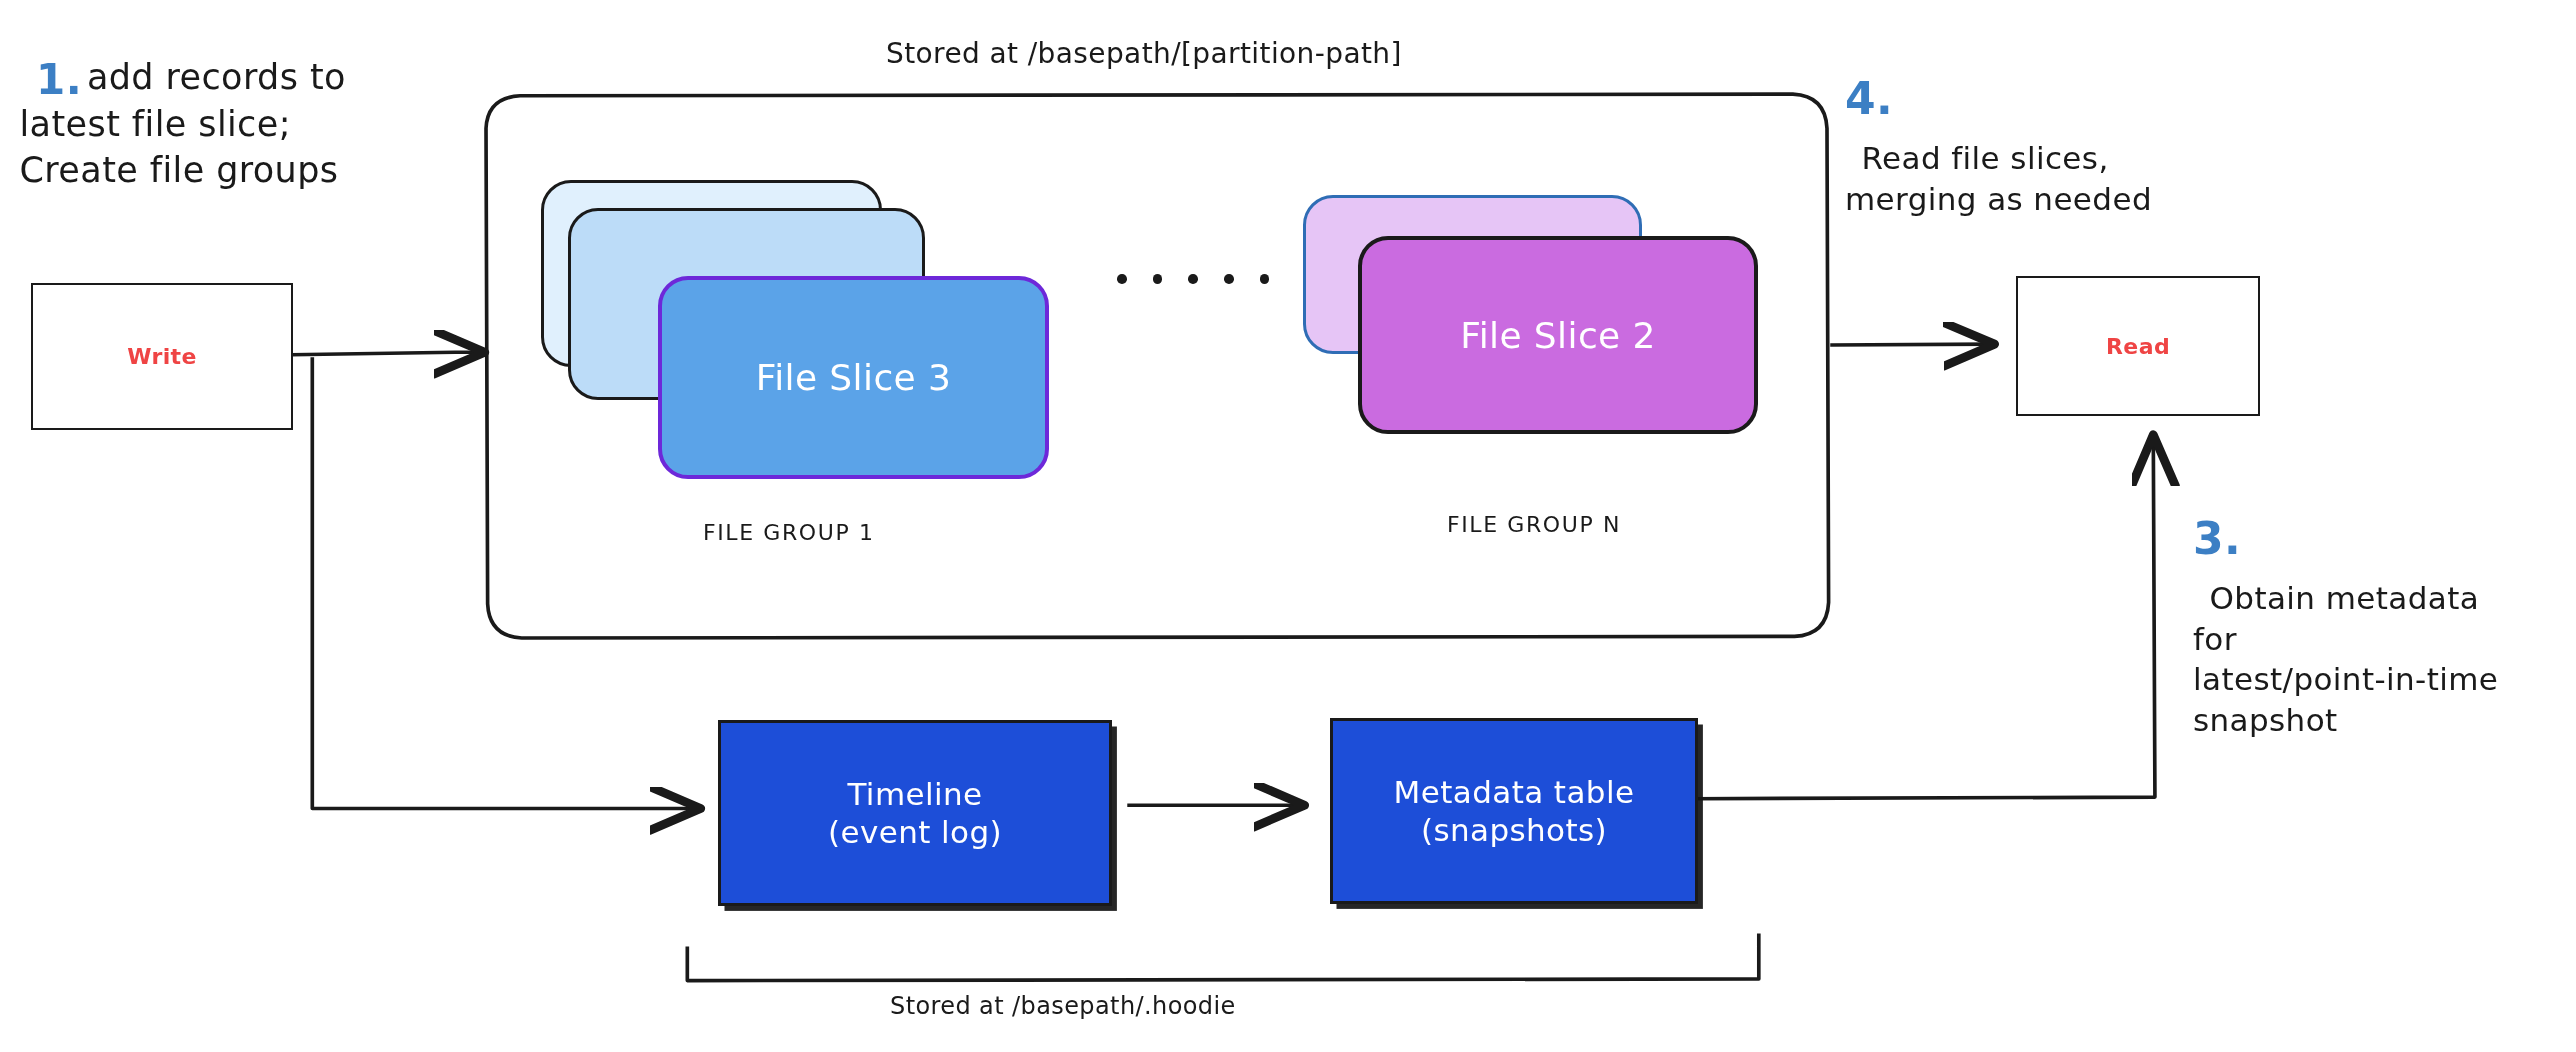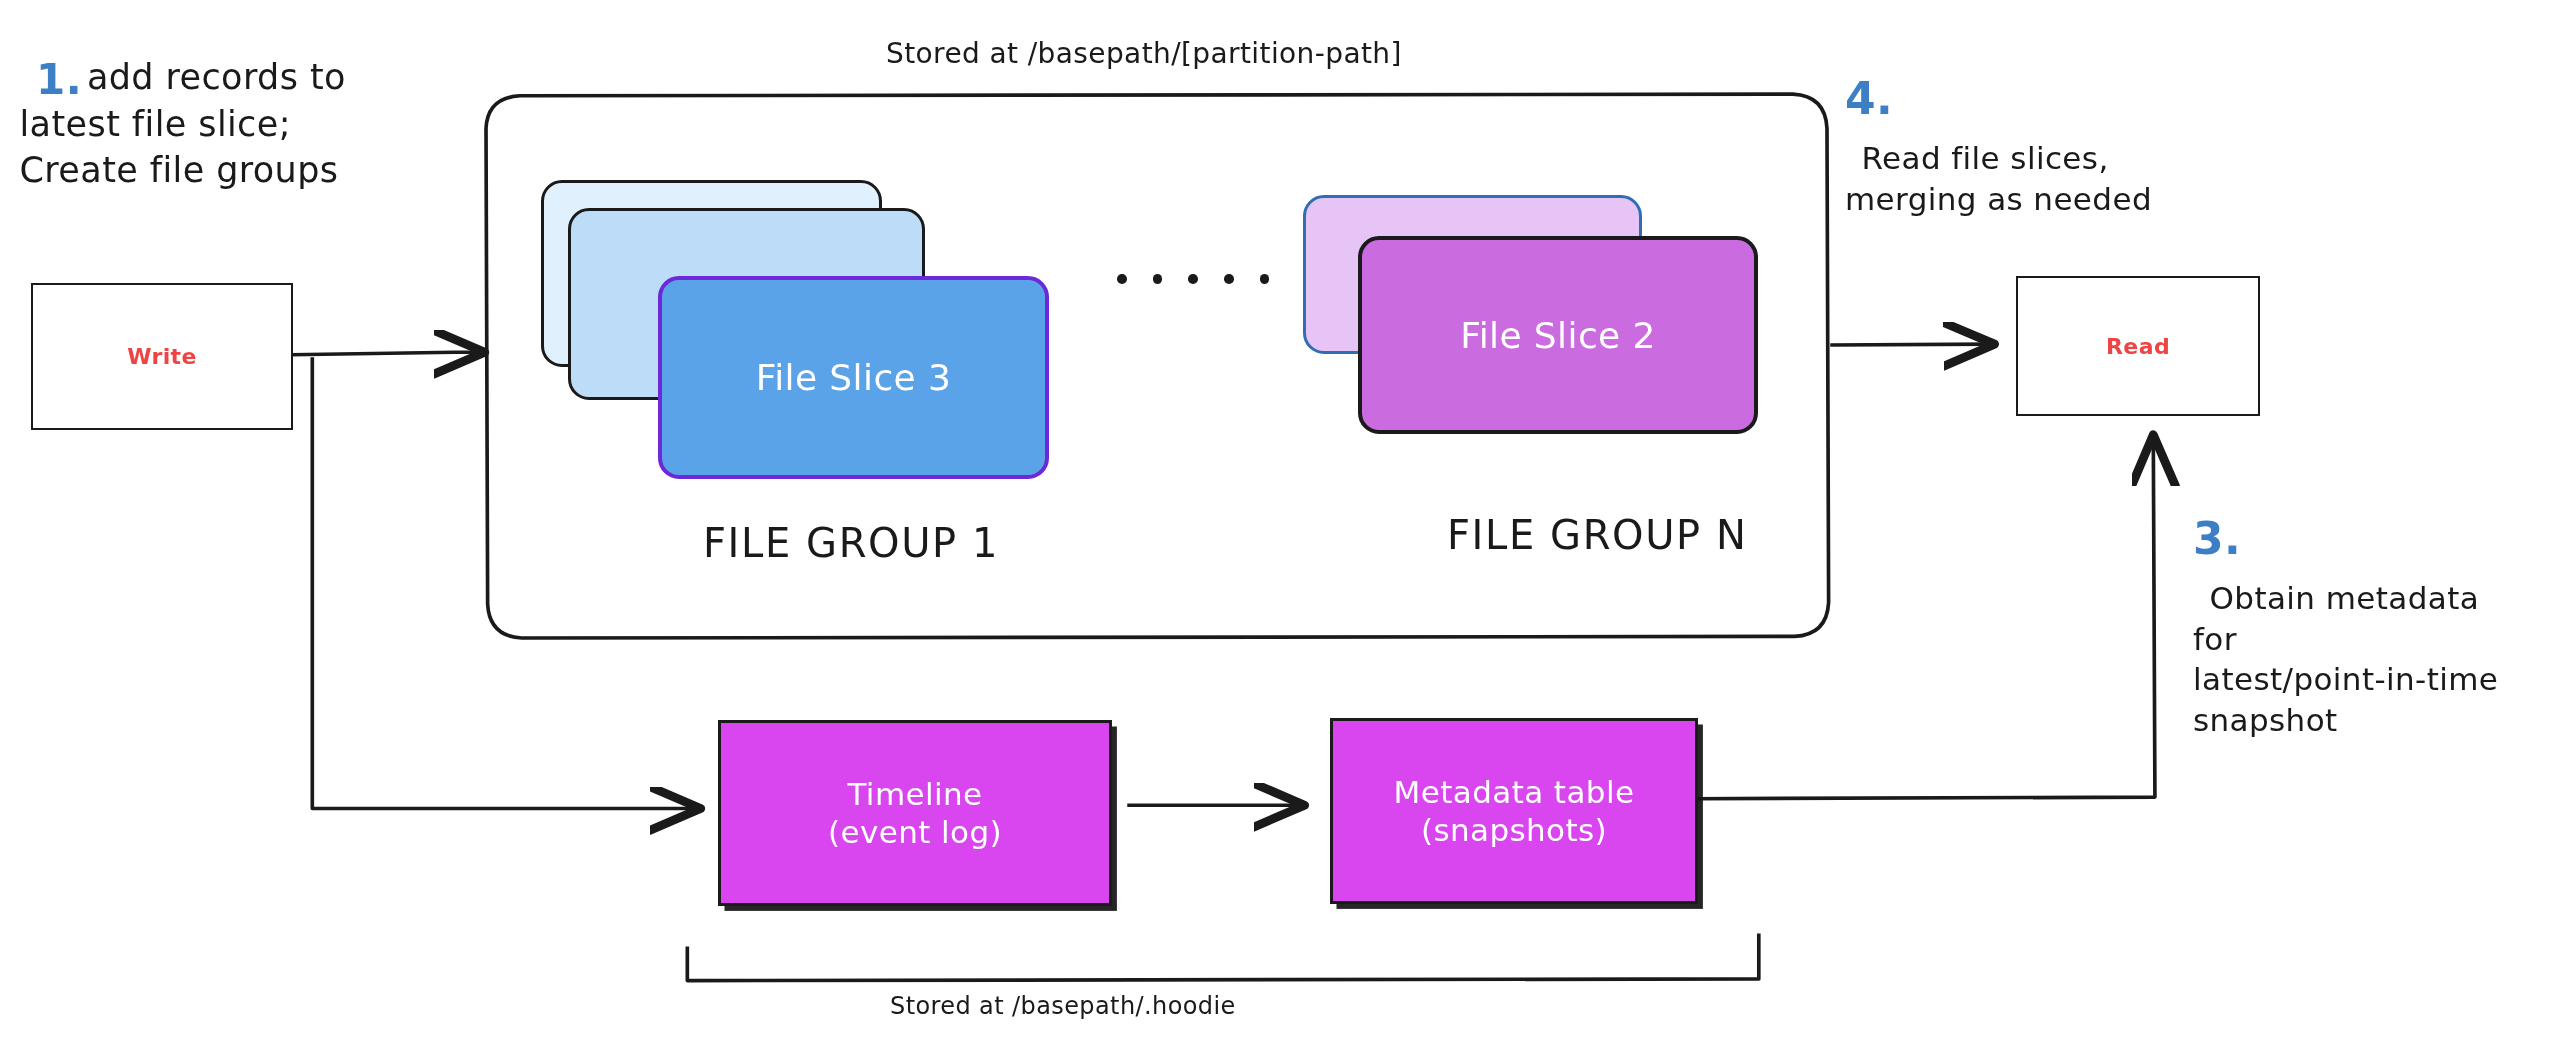--- a/index.html
+++ b/index.html
@@ -40,41 +40,41 @@
   #step2 .note{font-size:31px;}
 
   
   .plainbox{position:absolute;background:#ffffff;border:2.4px solid #1a1a1a;
             display:flex;align-items:center;justify-content:center;}
   .plainbox span{font-size:22px;color:#ef4444;font-weight:bold;}
   #write-box{left:31px;top:283px;width:258px;height:143px;}
   #read-box{left:2016px;top:276px;width:240px;height:136px;}
 
   
-  .slice{position:absolute;border-radius:21px;box-sizing:border-box;}
+  .slice{position:absolute;border-radius:30px;box-sizing:border-box;}
   .slice.lbl{display:flex;align-items:center;justify-content:center;color:#ffffff;font-size:36px;}
   
   #fs1-back{left:541px;top:180px;width:341px;height:187px;background:#e0f0fd;border:3.2px solid #1a1a1a;}
   #fs1-mid{left:568px;top:208px;width:357px;height:192px;background:#bcdcf8;border:3.2px solid #1a1a1a;}
   #fs1-front{left:658px;top:276px;width:391px;height:203px;background:#5ba3e8;border:4px solid #6d28d9;}
   
   #fsn-back{left:1303px;top:195px;width:339px;height:159px;background:#e6c5f6;border:3.2px solid #2f6db5;}
   #fsn-front{left:1358px;top:236px;width:400px;height:198px;background:#ca6be0;border:4px solid #1a1a1a;}
 
   
-  .fgcap{position:absolute;font-size:40px;letter-spacing:1.6px;color:#1a1a1a;white-space:nowrap;}
+  .fgcap{position:absolute;font-size:22px;letter-spacing:1.6px;color:#1a1a1a;white-space:nowrap;}
   #fg1-cap{left:703px;top:520px;}
   #fgn-cap{left:1415px;top:512px;margin-left:32px;}
 
   
   #dots{position:absolute;left:1117px;top:274px;display:flex;gap:26px;align-items:center;}
   #dots i{display:block;width:9.7px;height:9.7px;border-radius:50%;background:#1a1a1a;}
 
   
-  .bluebox{position:absolute;background:#d946ef;border:3.2px solid #1a1a1a;
+  .bluebox{position:absolute;background:#1d4ed8;border:3.2px solid #1a1a1a;
            display:flex;flex-direction:column;align-items:center;justify-content:center;
            color:#ffffff;text-align:center;line-height:1.24;font-size:31px;
            box-shadow:5.7px 5.7px 0 -0.8px rgba(20,20,20,.92);}
   #timeline-box{left:718px;top:720px;width:388px;height:180px;}
   #metadata-box{left:1330px;top:718px;width:362px;height:180px;align-items:center;}
 </style>
 </head>
 <body>
 
 <svg id="canvas" viewBox="0 0 3172 1296">

